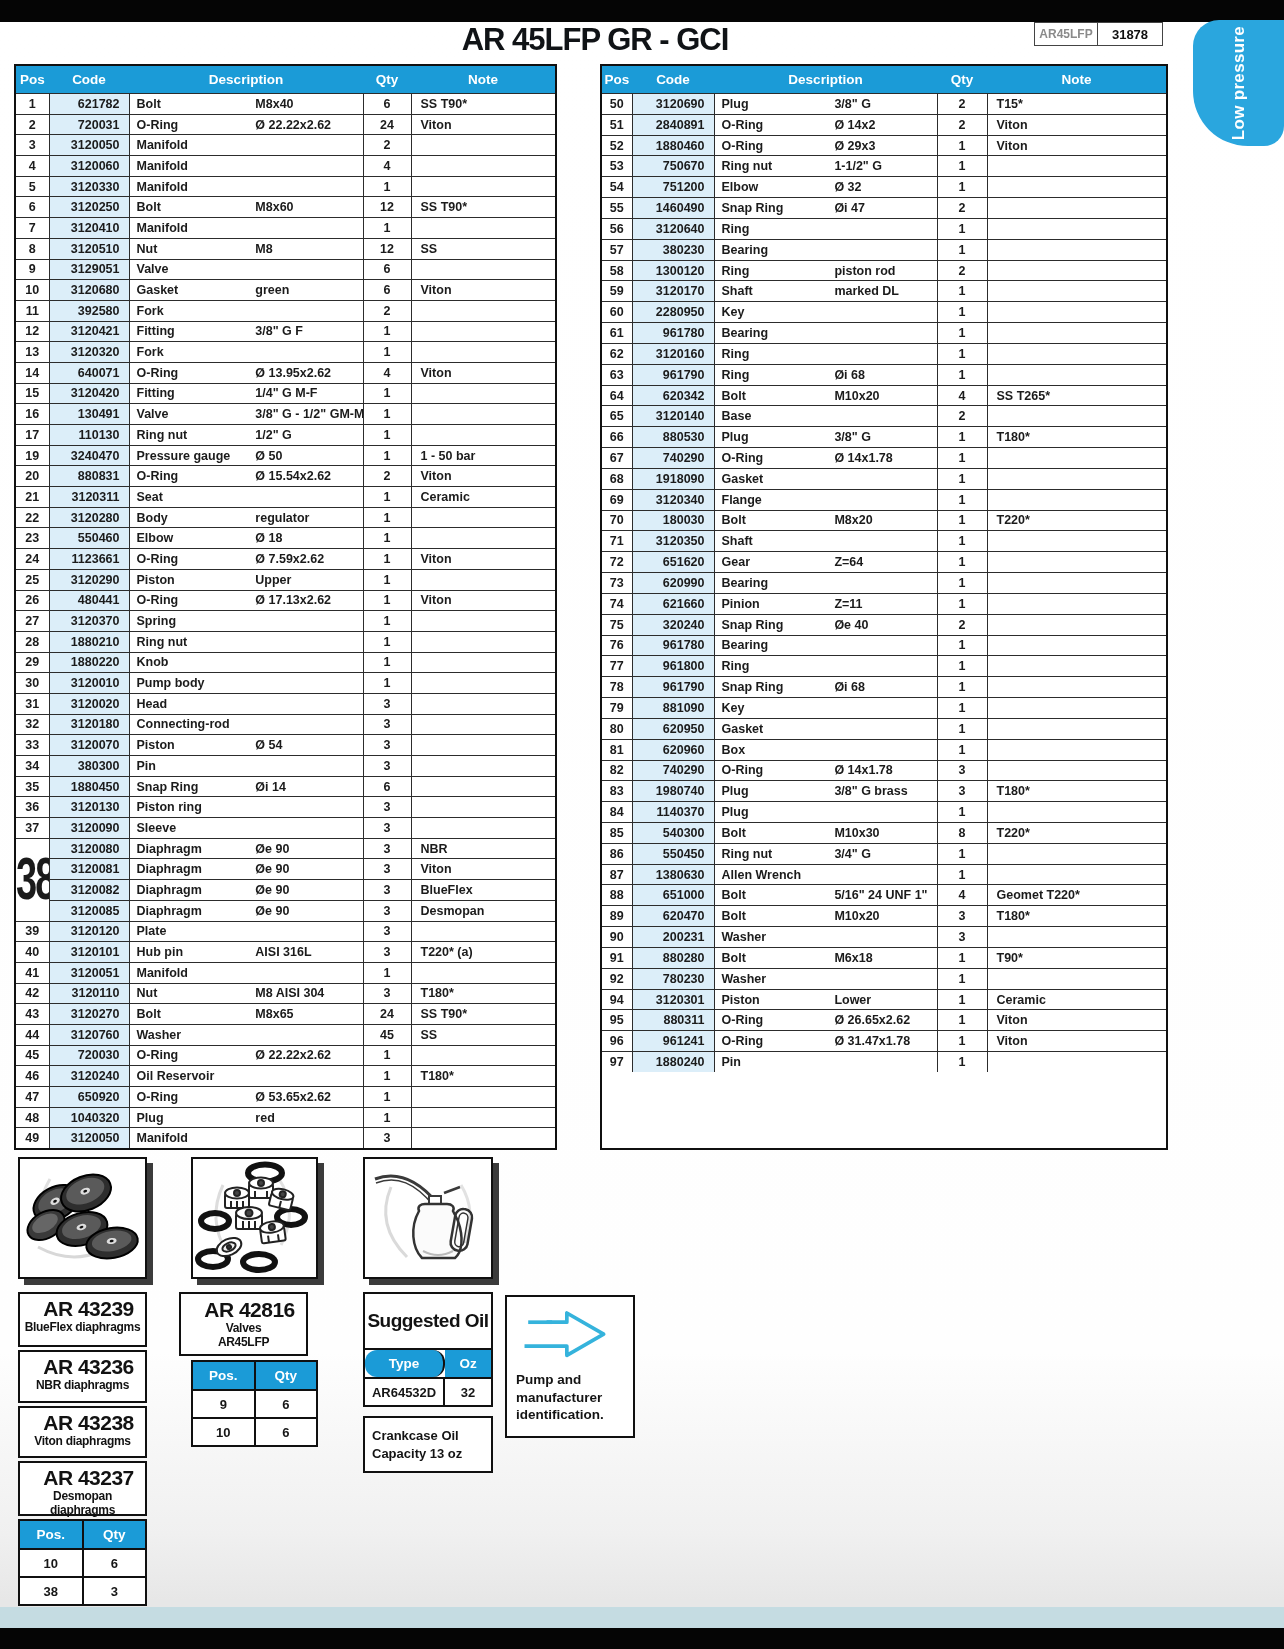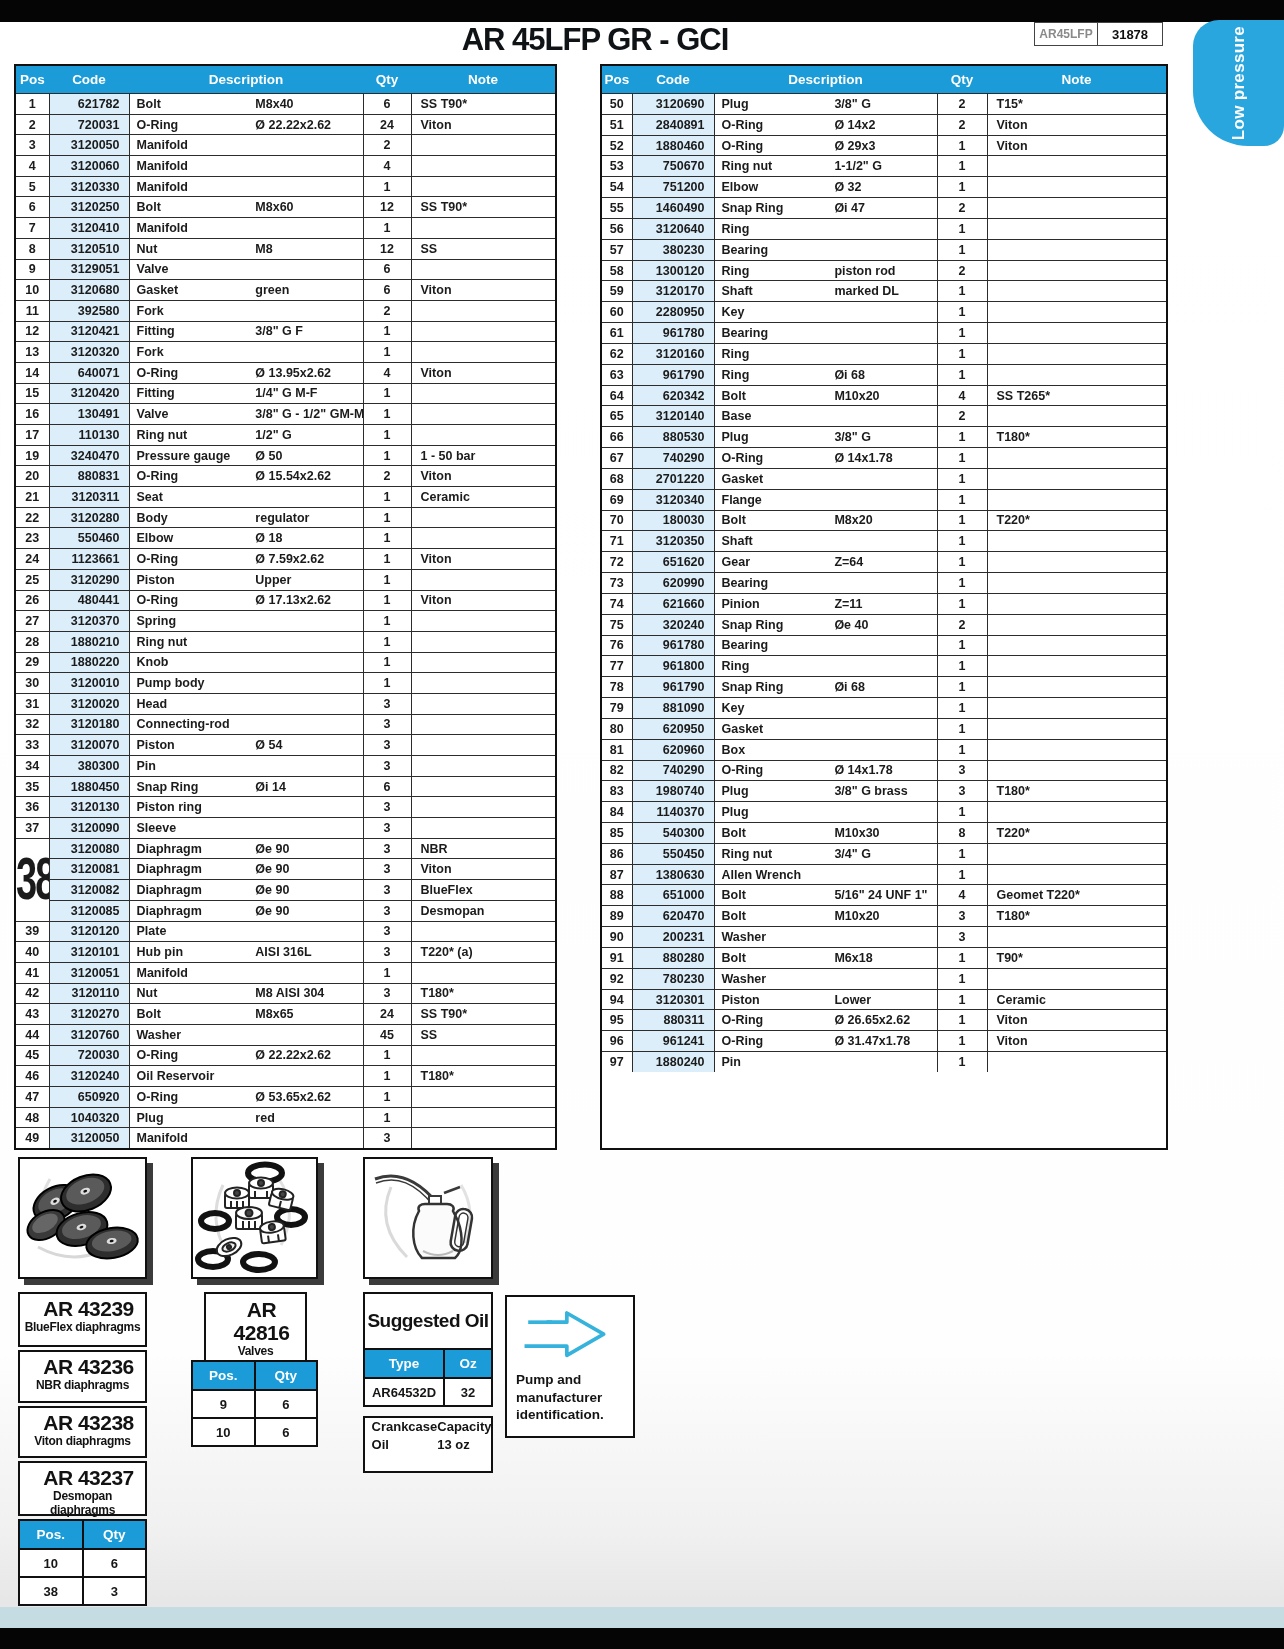--- a/index.html
+++ b/index.html
@@ -97,34 +97,34 @@
   }
   .minitable .mhead > div{
     background:#1b9bd7;color:#fff;height:27px;font-size:13.5px;
     border-right:2px solid #101010;
   }
   .minitable .mhead > div:last-child{border-right:0;}
   .minitable .mdata > div{height:26px;border-top:2px solid #101010;border-right:2px solid #101010;}
   .minitable .mdata > div:last-child{border-right:0;}
 
   .valvekit{
-    position:absolute;left:204px;top:1292px;width:103px;box-sizing:border-box;
+    position:absolute;left:179px;top:1292px;width:129px;box-sizing:border-box;
     border:2px solid #101010;background:#fff;text-align:center;padding:4px 0 5px 0;
   }
   .oilbox{
     position:absolute;left:363px;top:1292px;width:130px;box-sizing:border-box;
     border:2px solid #101010;background:#fff;
   }
   .oilbox .otitle{
     height:54px;display:flex;align-items:center;justify-content:center;
     font-size:19px;font-weight:700;color:#121212;letter-spacing:-0.5px;
   }
   .crankbox{
     position:absolute;left:363px;top:1416px;width:130px;height:57px;box-sizing:border-box;
-    border:2px solid #101010;background:#fff;display:flex;flex-direction:row;justify-content:center;
+    border:2px solid #101010;background:#fff;display:flex;flex-direction:column;justify-content:center;
     padding-left:7px;font-size:13px;font-weight:700;color:#141414;line-height:1.35;
   }
   .pumpid{
     position:absolute;left:505px;top:1295px;width:130px;height:143px;box-sizing:border-box;
     border:2px solid #101010;background:#fff;
   }
   .pumpid .arrow{margin:10px 0 2px 12px;}
   .pumpid .ptext{
     padding:0 6px 0 9px;font-size:13.5px;font-weight:700;color:#141414;line-height:1.3;
   }
@@ -1008,21 +1008,21 @@
               <div class="in">
                 <span class="dname">O-Ring</span>
                 <span class="dspec">Ø 14x1.78</span>
               </div>
             </td>
             <td class="qty">1</td>
             <td class="note"></td>
           </tr>
           <tr>
             <td class="pos">68</td>
-            <td class="code">2701220</td>
+            <td class="code">1918090</td>
             <td class="desc">
               <div class="in">
                 <span class="dname">Gasket</span>
                 <span class="dspec"></span>
               </div>
             </td>
             <td class="qty">1</td>
             <td class="note"></td>
           </tr>
           <tr>
@@ -1525,21 +1525,21 @@
           <div>10</div>
           <div>6</div>
         </div>
       </div>
   </div>
 
   <div class="oilbox">
     <div class="otitle">Suggested Oil</div>
     <div class="minitable" style="position:static;border:0;border-top:2px solid #101010;">
       <div class="mrow mhead">
-        <div style="flex:0 0 62%;">Type</div>
+        <div style="flex:0 0 62%;border-radius:12px;">Type</div>
         <div>Oz</div>
       </div>
       <div>
           <div class="mrow mdata">
             <div style="flex: 0 0 62%;">AR64532D</div>
             <div>32</div>
           </div>
         </div>
     </div>
   </div>

